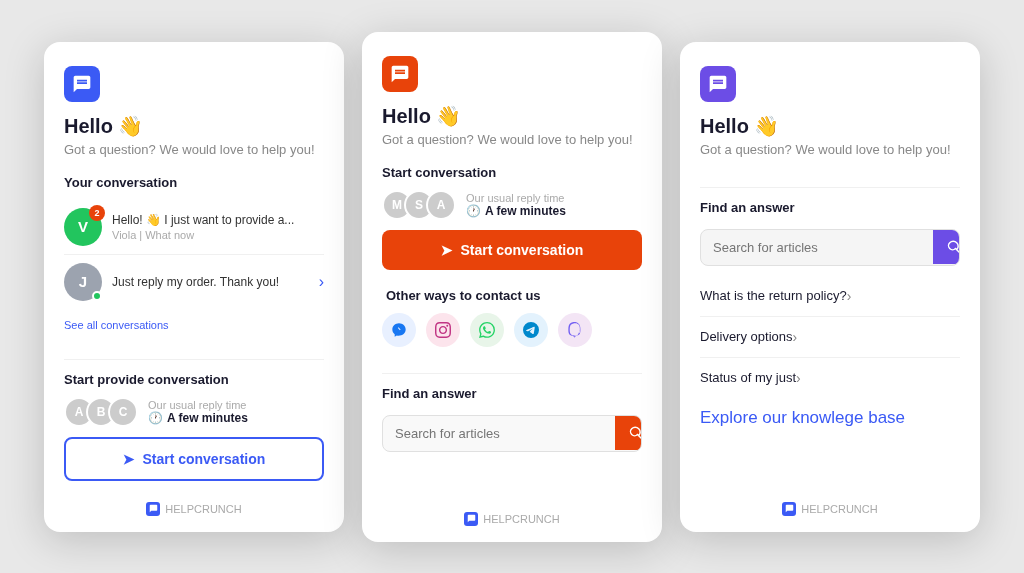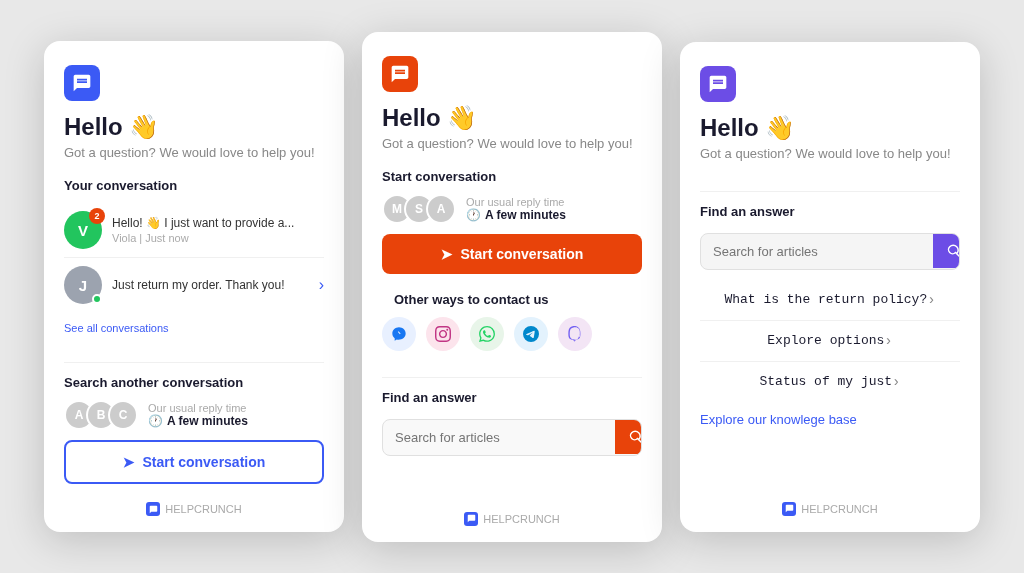--- a/index.html
+++ b/index.html
@@ -40,21 +40,21 @@
       justify-content: center;
       margin-bottom: 12px;
     }
     .logo-icon.blue { background: #3b5af5; }
     .logo-icon.orange { background: #e8430a; }
     .logo-icon.purple { background: #6c4de6; }
 
     .logo-icon svg { width: 20px; height: 20px; fill: #fff; }
 
     .greeting-title {
-      font-size: 24px;
+      font-size: 20px;
       font-weight: 700;
       color: #1a1a2e;
       margin-bottom: 4px;
     }
 
     .greeting-sub {
       font-size: 13px;
       color: #888;
       margin-bottom: 18px;
     }
@@ -194,21 +194,21 @@
       background: #e8430a;
       color: #fff;
     }
     .btn-arrow { font-size: 14px; }
 
     
     .other-ways-label {
       font-size: 13px;
       font-weight: 600;
       color: #1a1a2e;
-      margin: 14px 12px 10px;
+      margin: 14px 4px 10px;
     }
     .social-icons {
       display: flex;
       gap: 10px;
       margin-bottom: 14px;
     }
     .social-icon {
       width: 34px;
       height: 34px;
       border-radius: 50%;
@@ -253,40 +253,39 @@
       font-size: 14px;
       display: flex;
       align-items: center;
     }
 
     
     .article-list { margin-top: 10px; }
     .article-item {
       display: flex;
       align-items: center;
-      justify-content: center;
+      justify-content: flex-start;
       padding: 12px 0;
       border-bottom: 1px solid #f0f0f0;
       cursor: pointer;
-      font-family: Liberation Mono, monospace;
     }
     .article-item:last-child { border-bottom: none; }
     .article-item-text {
       font-size: 13px;
       font-weight: 500;
       color: #1a1a2e;
     }
     .article-arrow {
       color: #888;
       font-size: 14px;
     }
 
     .explore-link {
       color: #3b5af5;
-      font-size: 13px;
+      font-size: 17px;
       font-weight: 500;
       cursor: pointer;
       margin-top: 10px;
       display: block;
     }
 
     
     .widget-footer {
       margin-top: auto;
       padding-top: 14px;
@@ -333,41 +332,41 @@
 
   <div class="convo-list">
 
     <div class="convo-item">
       <div class="avatar-wrap">
         <div class="avatar" style="background:#22c55e;display:flex;align-items:center;justify-content:center;color:#fff;font-size:15px;font-weight:700;">V</div>
         <div class="unread-badge">2</div>
       </div>
       <div class="convo-info">
         <div class="convo-msg">Hello! 👋 I just want to provide a...</div>
-        <div class="convo-meta">Viola  |  Just now</div>
+        <div class="convo-meta">Viola  |  What now</div>
       </div>
     </div>
 
     <div class="convo-item">
       <div class="avatar-wrap">
         <div class="avatar" style="background:#9ca3af;display:flex;align-items:center;justify-content:center;color:#fff;font-size:15px;font-weight:700;">J</div>
         <div class="avatar-dot"></div>
       </div>
       <div class="convo-info">
-        <div class="convo-msg">Just return my order. Thank you!</div>
+        <div class="convo-msg">Just reply my order. Thank you!</div>
       </div>
       <div class="convo-arrow">›</div>
     </div>
   </div>
 
   <div class="see-all">See all conversations</div>
 
   <hr class="divider">
 
-  <div class="section-label">Search another conversation</div>
+  <div class="section-label">Start provide conversation</div>
 
   <div class="reply-row">
     <div class="avatar-stack">
       <div class="av av-green" style="font-size:12px;color:#fff;font-weight:700;display:flex;align-items:center;justify-content:center;">A</div>
       <div class="av av-pink" style="font-size:12px;color:#fff;font-weight:700;display:flex;align-items:center;justify-content:center;">B</div>
       <div class="av av-yellow" style="font-size:12px;color:#fff;font-weight:700;display:flex;align-items:center;justify-content:center;">C</div>
     </div>
     <div class="reply-info">
       <span class="reply-label">Our usual reply time</span>
       <span class="reply-time">
@@ -505,21 +504,21 @@
       </button>
     </div>
   </div>
 
   <div class="article-list">
     <div class="article-item">
       <span class="article-item-text">What is the return policy?</span>
       <span class="article-arrow">›</span>
     </div>
     <div class="article-item">
-      <span class="article-item-text">Explore options</span>
+      <span class="article-item-text">Delivery options</span>
       <span class="article-arrow">›</span>
     </div>
     <div class="article-item">
       <span class="article-item-text">Status of my just</span>
       <span class="article-arrow">›</span>
     </div>
   </div>
 
   <a class="explore-link">Explore our knowlege base</a>
 

